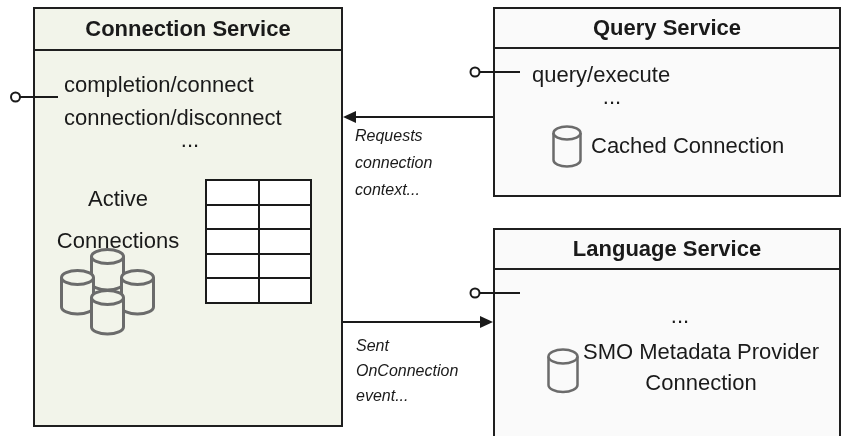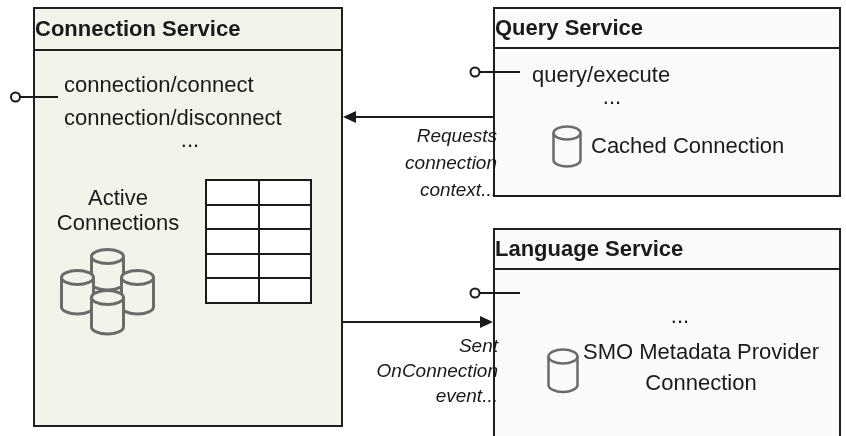--- a/index.html
+++ b/index.html
@@ -5,49 +5,49 @@
   html,body{margin:0;padding:0;background:#ffffff;}
   #canvas{
     position:relative;width:846px;height:436px;background:#ffffff;overflow:hidden;
     font-family:"Liberation Sans", sans-serif;color:#1a1a1a;
   }
   .box{position:absolute;border:2px solid #1f1f1f;box-sizing:border-box;}
   .box.green{background:#f2f4ea;}
   .box.white{background:#fafafa;}
   .box-header{
     position:absolute;left:0;right:0;top:0;border-bottom:2px solid #1f1f1f;
-    display:flex;align-items:center;justify-content:flex-start;
+    display:flex;align-items:center;justify-content:center;
     font-weight:bold;font-size:22px;
   }
   .txt{position:absolute;font-size:22px;line-height:32px;white-space:nowrap;}
   .wrap{white-space:normal;text-align:center;}
   .ellipsis{text-align:center;white-space:nowrap;}
-  .conn-label{position:absolute;font-style:italic;font-size:19px;text-align:right;margin-left:12px;}
+  .conn-label{position:absolute;font-style:italic;font-size:16px;text-align:left;}
   svg{position:absolute;display:block;}
   .grid{
     position:absolute;display:grid;background:#1a1a1a;
     grid-template-columns:repeat(2,1fr);grid-template-rows:repeat(5,1fr);
     gap:2px;padding:2px;box-sizing:border-box;
   }
   .grid .cell{background:#ffffff;}
 </style>
 </head>
 <body>
 
 <div id="canvas">
 
   <div class="box green" style="left:33px;top:7px;width:310px;height:420px;">
     <div class="box-header" style="height:40px;">
       <span>Connection Service</span>
     </div>
-    <div class="txt" style="left:29px;top:60px;">connection/connect</div>
+    <div class="txt" style="left:29px;top:60px;">completion/connect</div>
     <div class="txt" style="left:29px;top:93px;">connection/disconnect</div>
     <div class="txt ellipsis" style="left:29px;top:116px;width:252px;line-height:30px;">...</div>
 
-    <div class="txt wrap" style="left:8px;top:176px;width:150px;line-height:25px;">Active Connections</div>
+    <div class="txt wrap" style="left:8px;top:169px;width:150px;line-height:42px;">Active Connections</div>
 
     <svg style="left:25px;top:238px;" width="95" height="94" viewBox="0 0 95 94">
       <g stroke="#6b6b6b" stroke-width="3" fill="#f2f4ea">
         <path d="M31.5,9.5 V36 A16,7 0 0 0 63.5,36 V9.5"></path>
         <ellipse cx="47.5" cy="9.5" rx="16" ry="7"></ellipse>
         <path d="M1.5,30.5 V60 A16,7 0 0 0 33.5,60 V30.5"></path>
         <ellipse cx="17.5" cy="30.5" rx="16" ry="7"></ellipse>
         <path d="M61.5,30.5 V60 A16,7 0 0 0 93.5,60 V30.5"></path>
         <ellipse cx="77.5" cy="30.5" rx="16" ry="7"></ellipse>
         <path d="M31.5,50.5 V80 A16,7 0 0 0 63.5,80 V50.5"></path>

